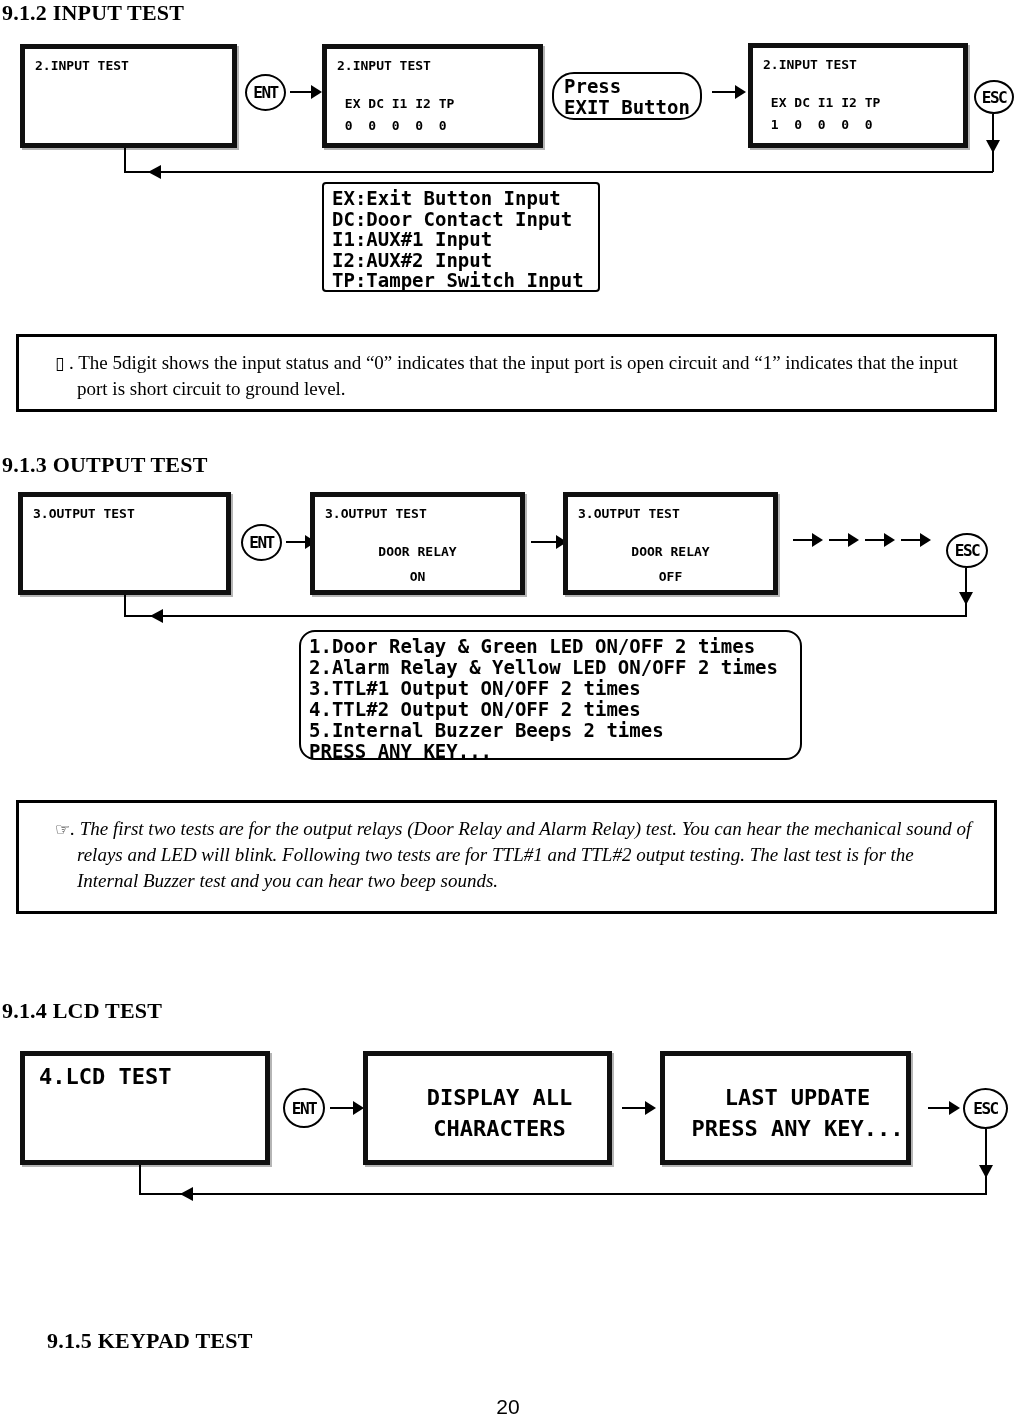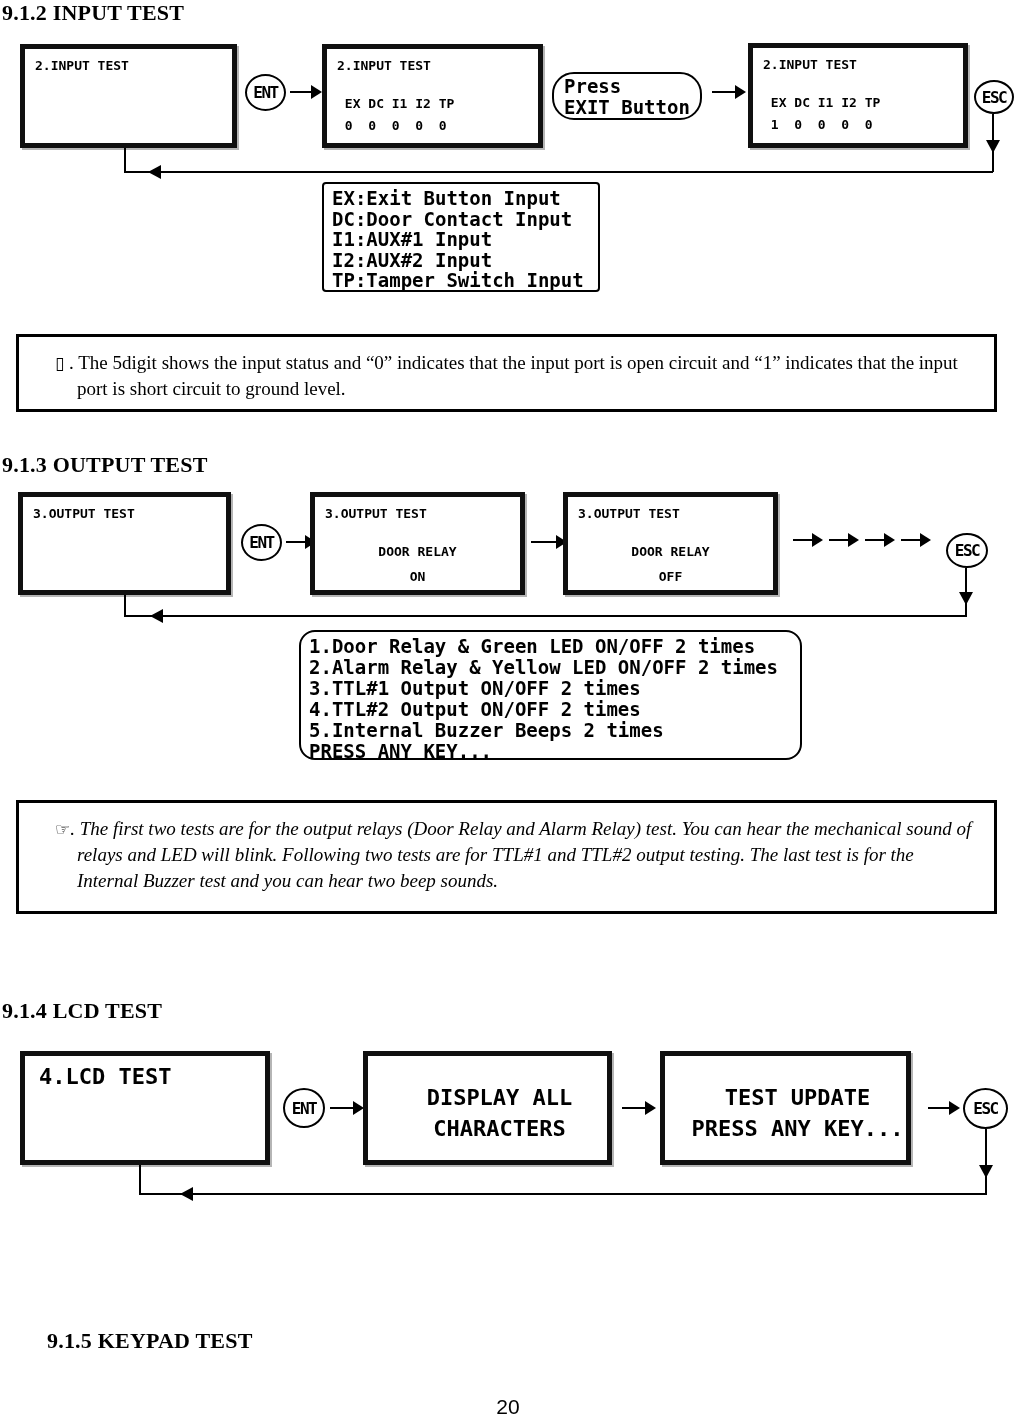--- a/index.html
+++ b/index.html
@@ -226,21 +226,21 @@
   <div class="ar" id="s3-ar1"></div>
 
   <div class="lcd big" id="s3-lcd2">
     <div class="b center">DISPLAY ALL
 CHARACTERS</div>
   </div>
 
   <div class="ar" id="s3-ar2"></div>
 
   <div class="lcd big" id="s3-lcd3">
-    <div class="b center">TEST UPDATE
+    <div class="b center">LAST UPDATE
 PRESS ANY KEY...</div>
   </div>
 
   <div class="ar" id="s3-ar3"></div>
   <div class="oval" id="s3-esc">ESC</div>
 
   <div class="vl" id="s3-vr"></div>
   <div class="td" id="s3-tdown"></div>
   <div class="hl" id="s3-hb"></div>
   <div class="vl" id="s3-vb"></div>

